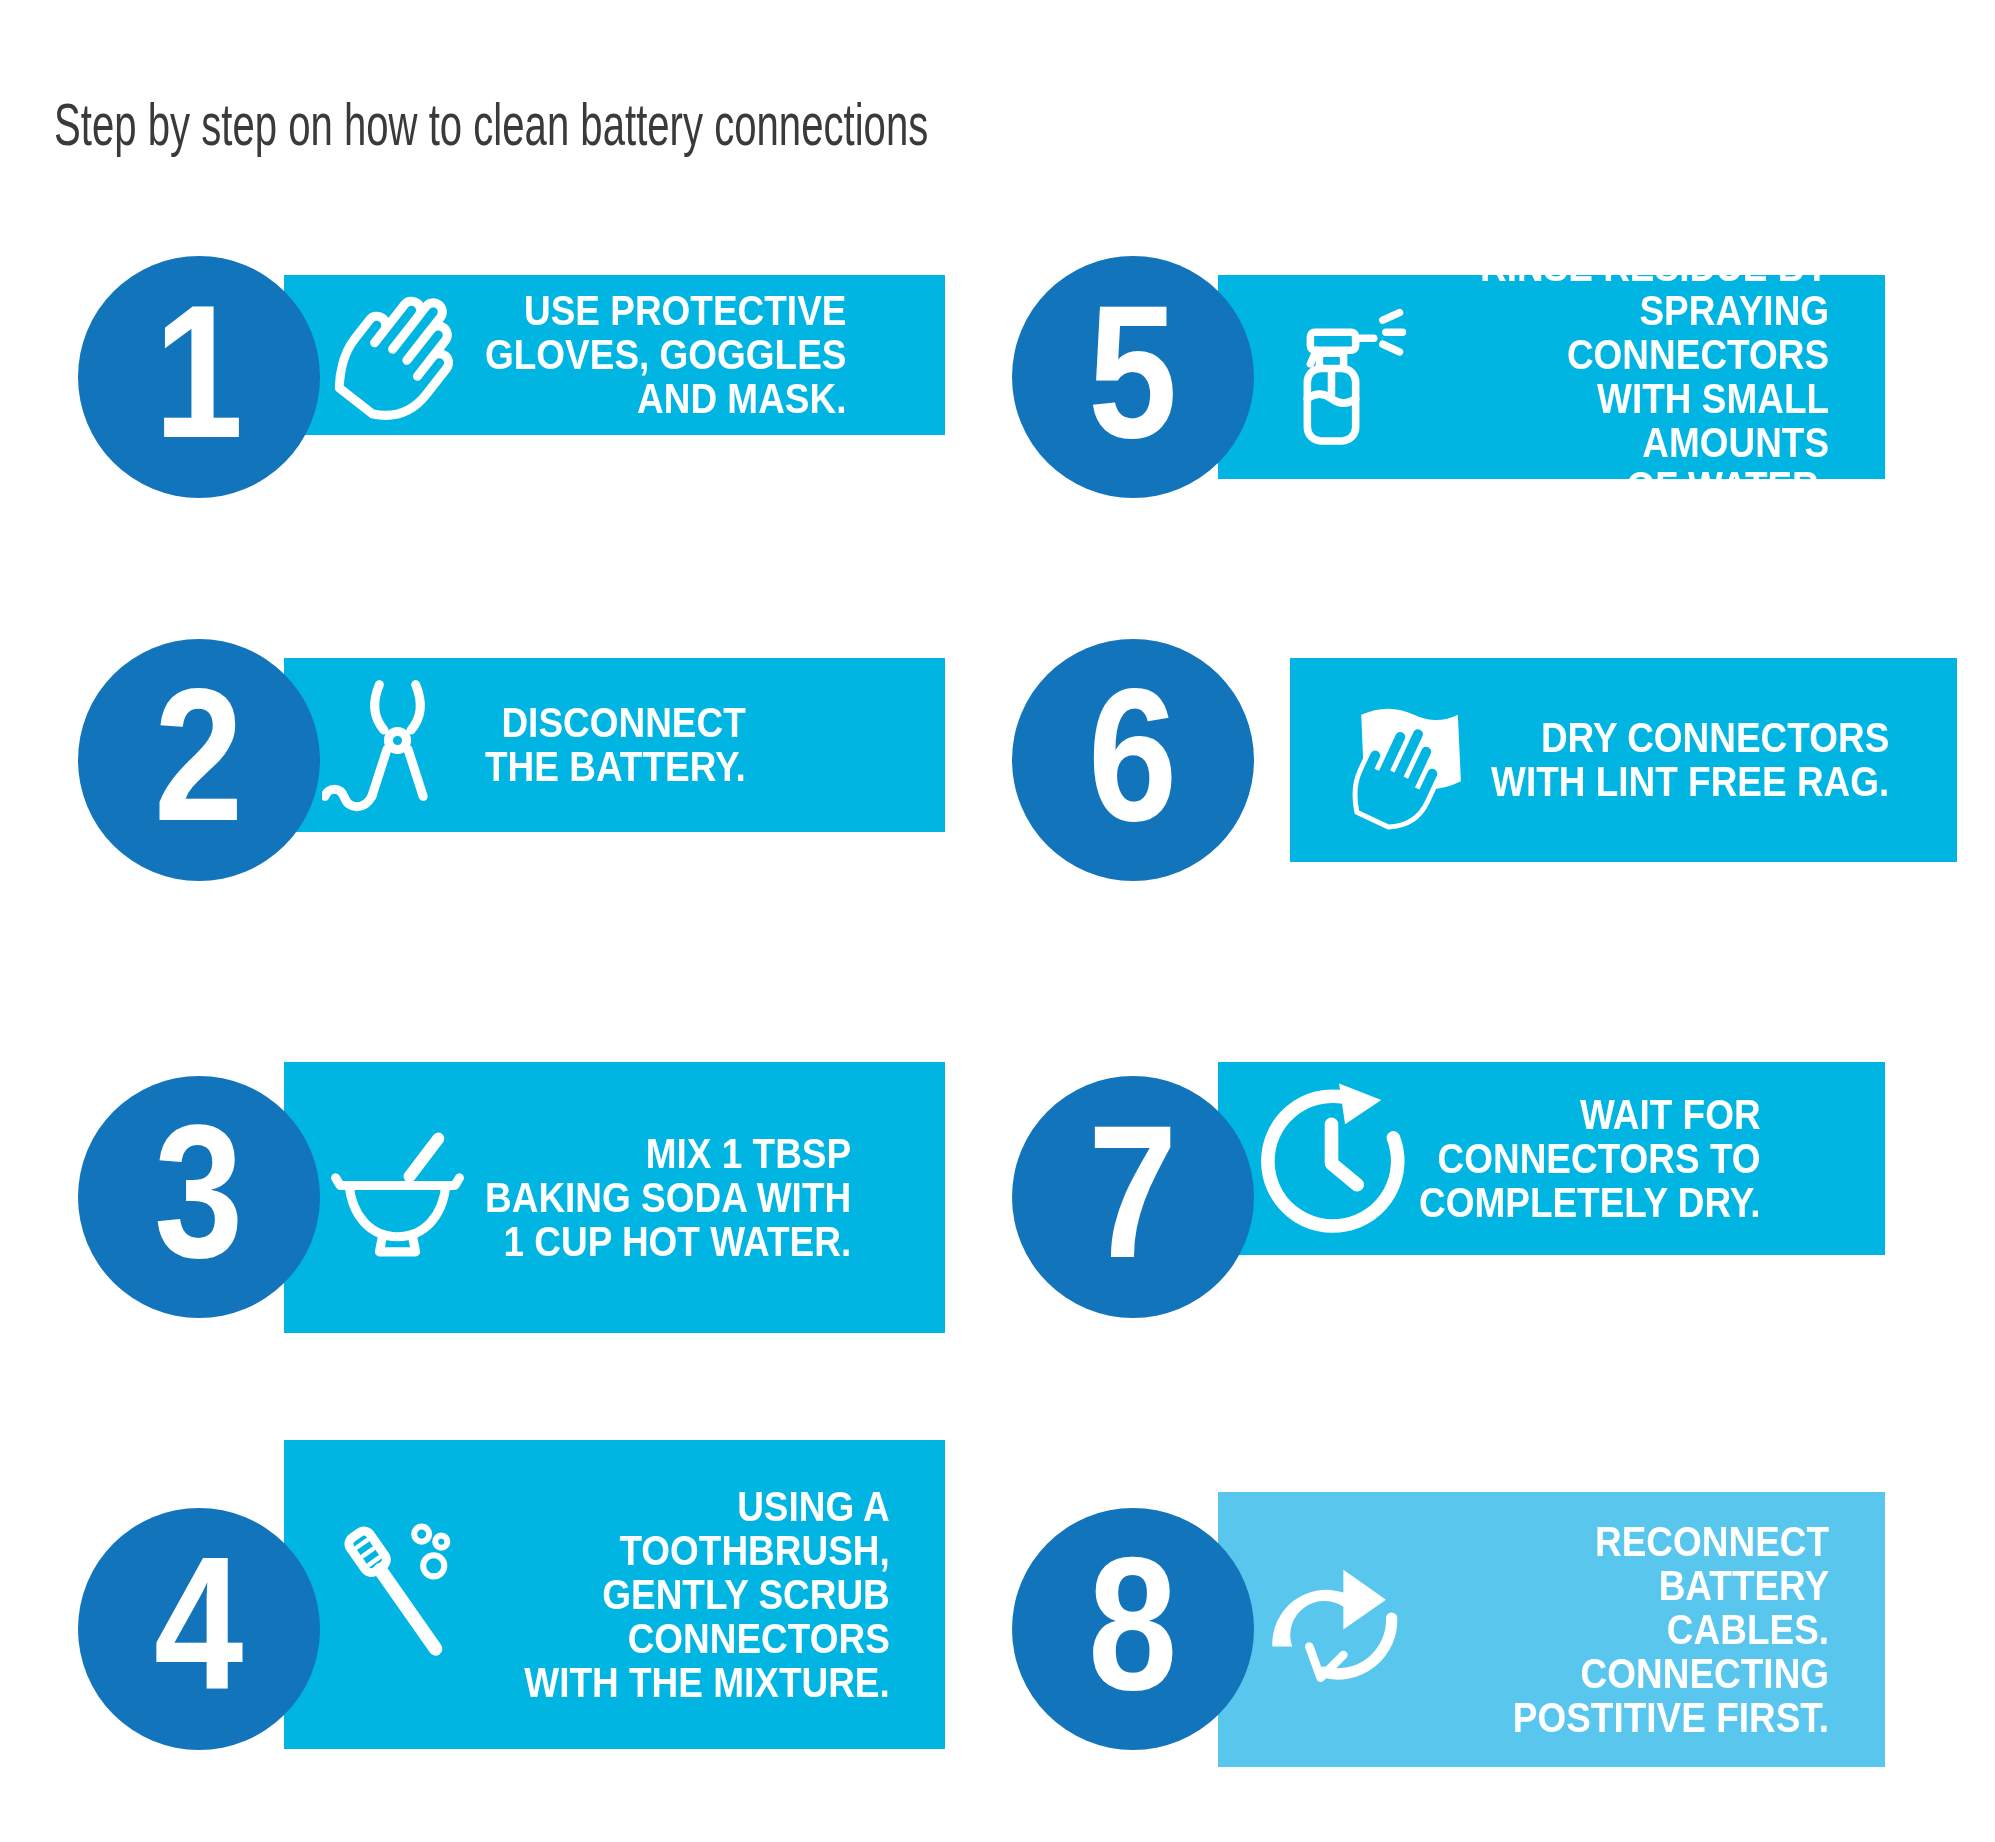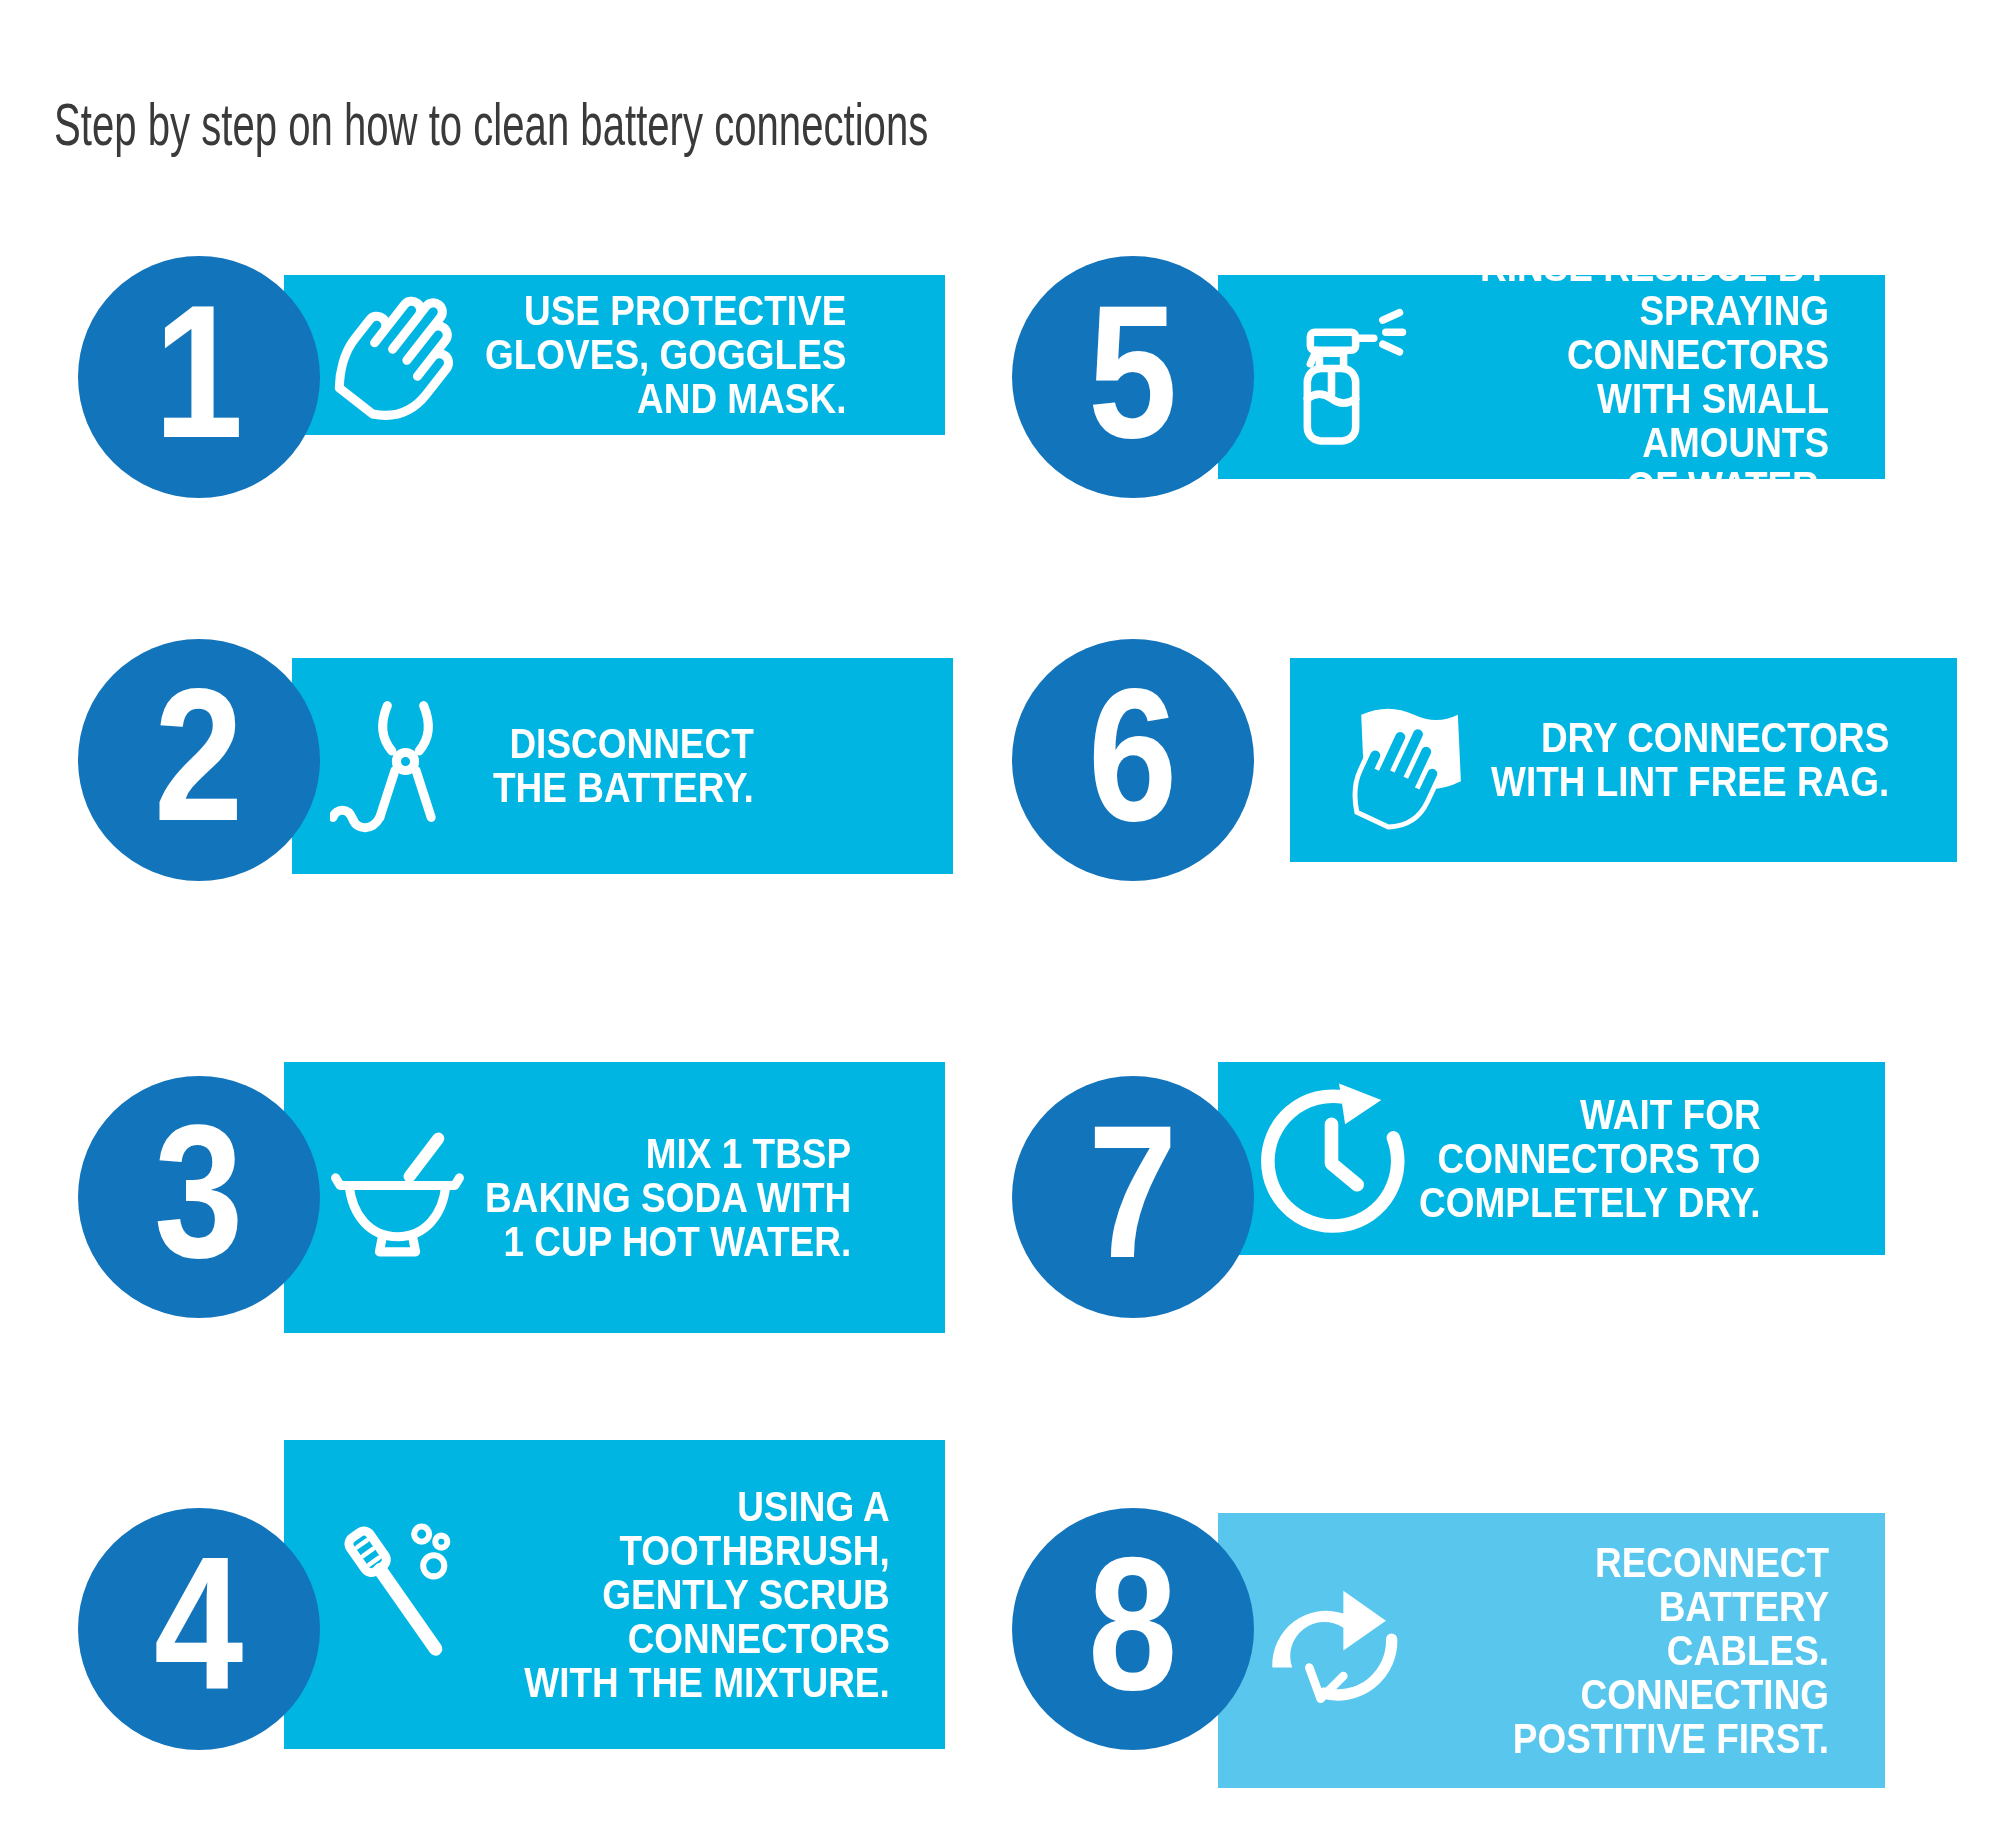--- a/index.html
+++ b/index.html
@@ -2,36 +2,36 @@
 <html style="--circle-blue: #1274bb; --banner-cyan: #00b5e2; --banner-light-cyan: #58c6ed; --title-text: #3a3a3a; --step-text: #ffffff;font-size:15px"><head>
 <meta charset="utf-8">
 <style>
   html,body{margin:0;padding:0;background:#ffffff;}
   .page{position:relative;width:1996px;height:1843px;background:#fff;overflow:hidden;
         font-family:"Liberation Sans","DejaVu Sans",sans-serif;text-align:right;}
   .title{position:absolute;left:54px;top:91px;font-size:59px;font-weight:500;
          color:var(--title-text,#3a3a3a);transform:scaleX(0.68);transform-origin:left top;
          white-space:nowrap;letter-spacing:0;}
   .banner{position:absolute;background:var(--banner-cyan,#00b5e2);z-index:1;}
-  .banner.light{background:var(--banner-light-cyan,#58c6ed);margin-top:21px;}
+  .banner.light{background:var(--banner-light-cyan,#58c6ed);}
   .circle{position:absolute;width:242px;height:242px;border-radius:50%;
           background:var(--circle-blue,#1274bb);z-index:2;
           display:flex;align-items:center;justify-content:center;}
   .num{color:#fff;font-weight:700;font-size:189px;line-height:1;
        transform:scaleX(0.85);padding-bottom:11.4px;}
   .icon-box{position:absolute;left:38px;top:50%;transform:translateY(-50%);
             width:151px;height:180px;display:flex;align-items:center;justify-content:center;}
   .step-text{position:absolute;left:201px;top:50%;
              transform:translateY(-50%) scaleX(0.88);transform-origin:left center;
              color:var(--step-text,#ffffff);font-size:42px;font-weight:700;
              line-height:44px;white-space:pre-line;letter-spacing:0;}
   
   .s1 .banner{left:284px;top:275px;width:661px;height:160px;}
   .s1 .circle{left:78px;top:256px;}
-  .s2 .banner{left:292px;top:658px;width:661px;height:216px;}
+  .s2 .banner{left:284px;top:658px;width:661px;height:174px;}
   .s2 .circle{left:78px;top:639px;}
   .s3 .banner{left:284px;top:1062px;width:661px;height:271px;}
   .s3 .circle{left:78px;top:1076px;}
   .s4 .banner{left:284px;top:1440px;width:661px;height:309px;}
   .s4 .circle{left:78px;top:1508px;}
   .s5 .banner{left:1218px;top:275px;width:667px;height:204px;}
   .s5 .circle{left:1012px;top:256px;}
   .s6 .banner{left:1290px;top:658px;width:667px;height:204px;}
   .s6 .circle{left:1012px;top:639px;}
   .s7 .banner{left:1218px;top:1062px;width:667px;height:193px;}

